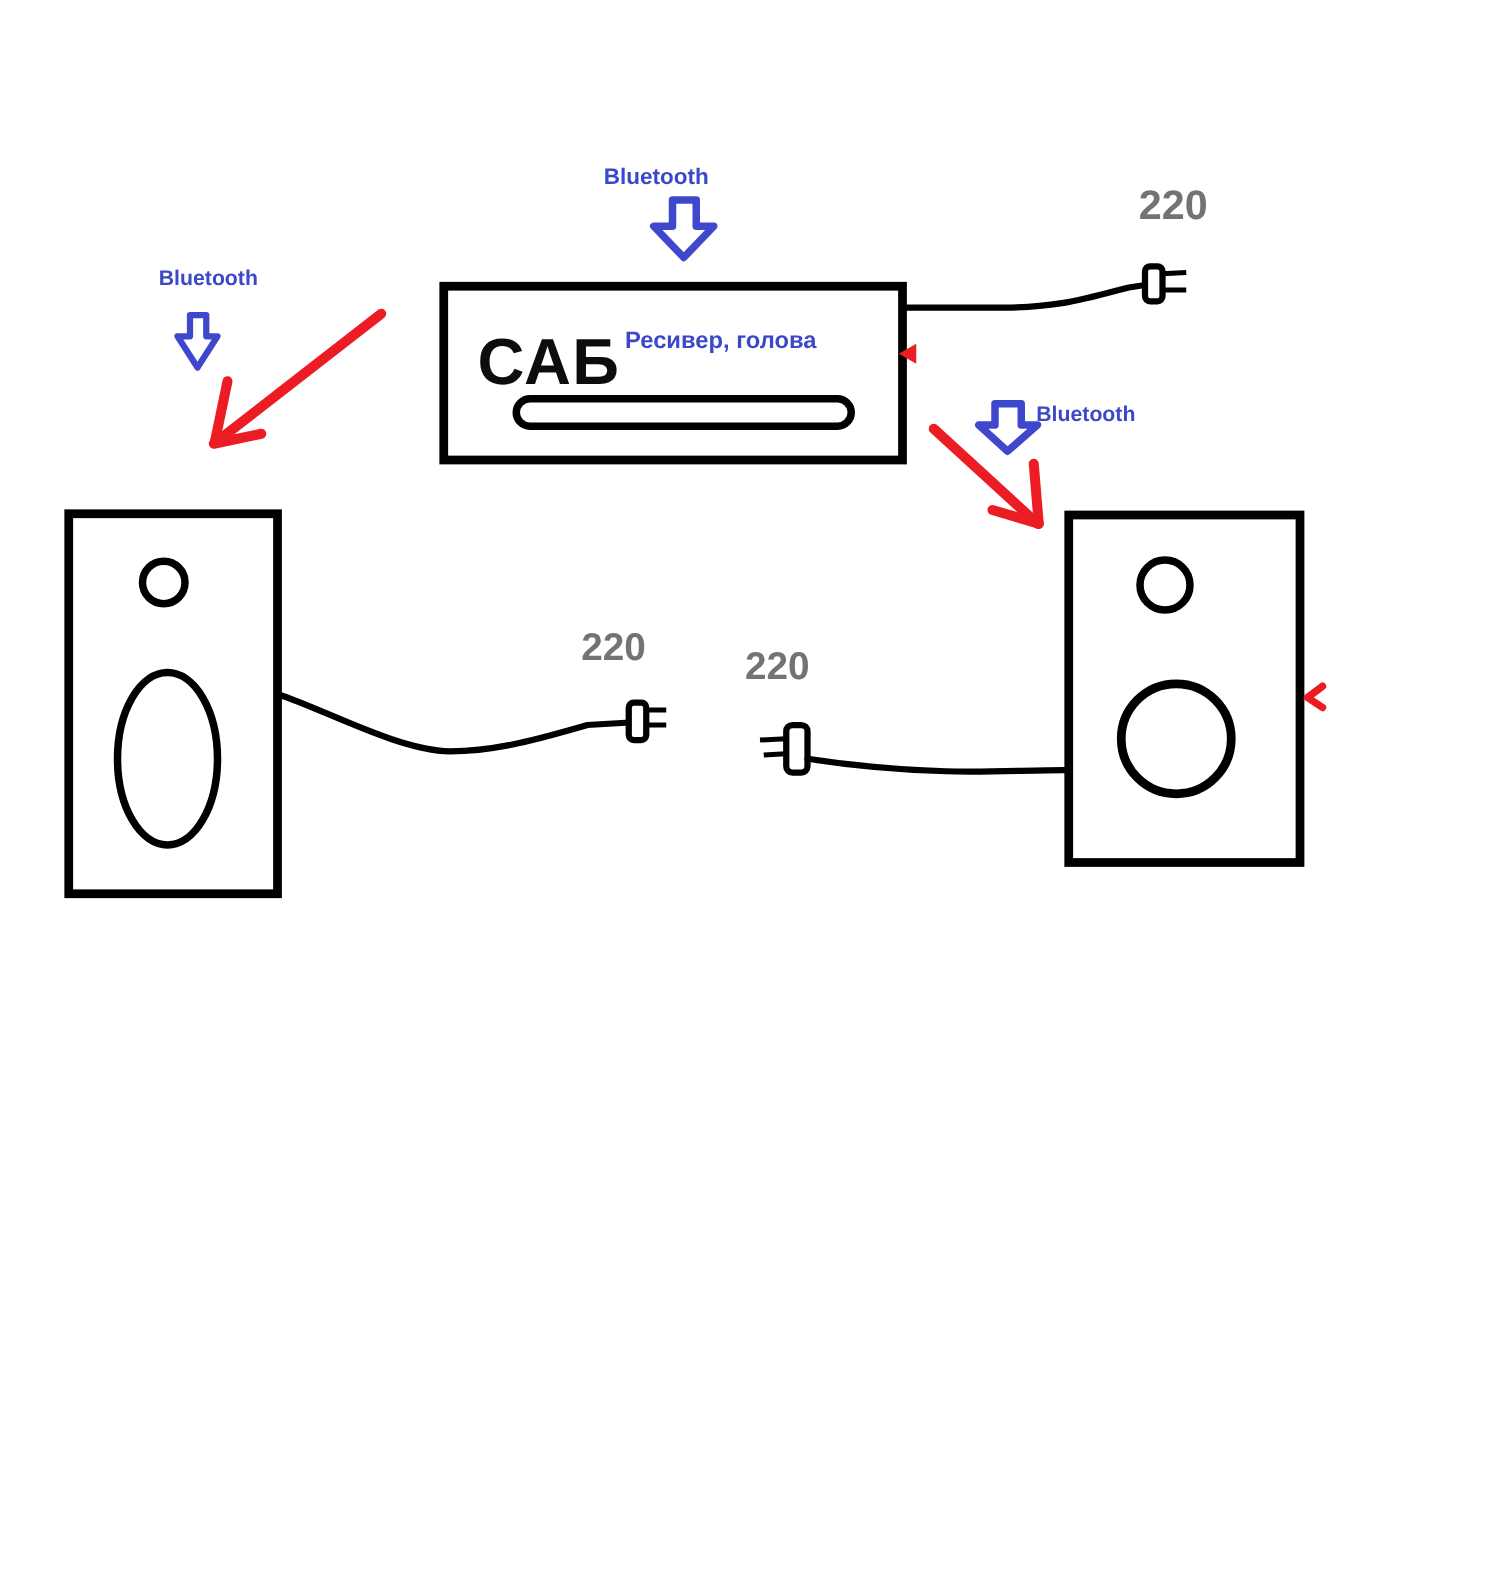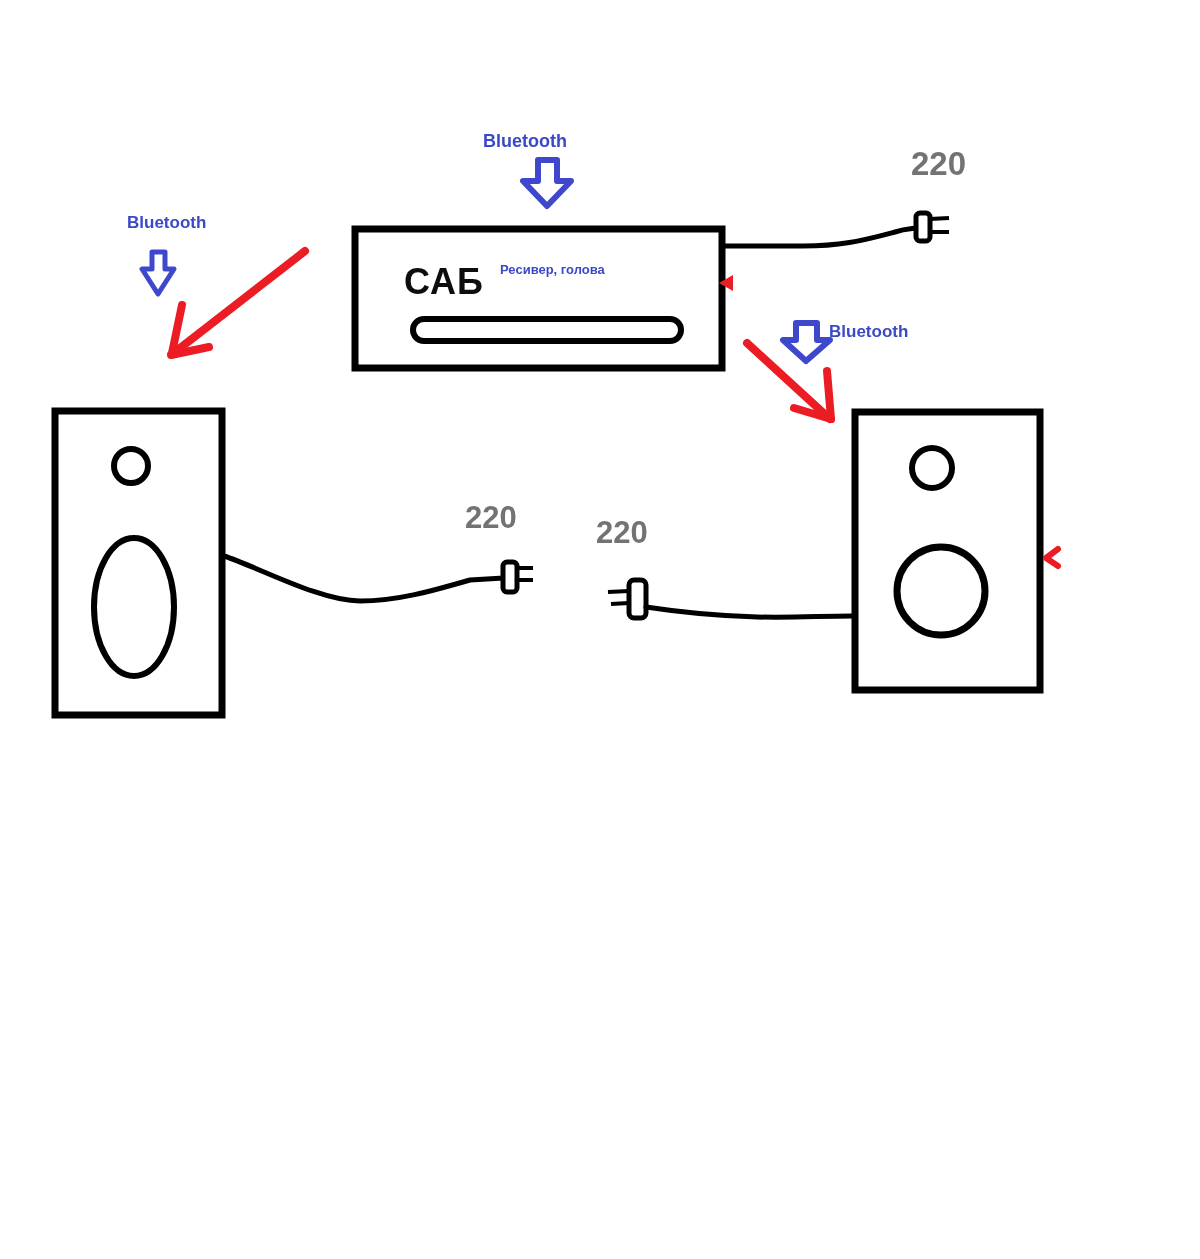--- a/index.html
+++ b/index.html
@@ -14,22 +14,22 @@
   .lbl{position:absolute;line-height:1;white-space:nowrap;font-weight:bold;}
   .lbl-blue{color:#3b49c8;}
   .lbl-red{color:#737373;}
   .lbl-black{color:#0d0d0d;}
   .bt-top{left:483px;top:132px;font-size:18px;}
   .bt-left{left:127px;top:214px;font-size:17px;}
   .bt-right{left:829px;top:323px;font-size:17px;}
   .v-topright{left:911px;top:147px;font-size:33px;}
   .v-midleft{left:465px;top:502px;font-size:31px;}
   .v-midright{left:596px;top:517px;font-size:31px;}
-  .sub-name{left:404px;top:264px;font-size:36px;letter-spacing:1px;}
-  .recv-name{left:500px;top:263px;font-size:13px;}
+  .sub-name{left:382px;top:264px;font-size:52px;letter-spacing:1px;}
+  .recv-name{left:500px;top:263px;font-size:19px;}
 </style>
 </head>
 <body>
 
 <div class="canvas">
 
   <svg width="1200" height="1259" viewBox="0 0 1200 1259">
 
     <g>
       <rect x="355" y="229" width="367" height="139" fill="#ffffff" stroke="#000000" stroke-width="7"></rect>

